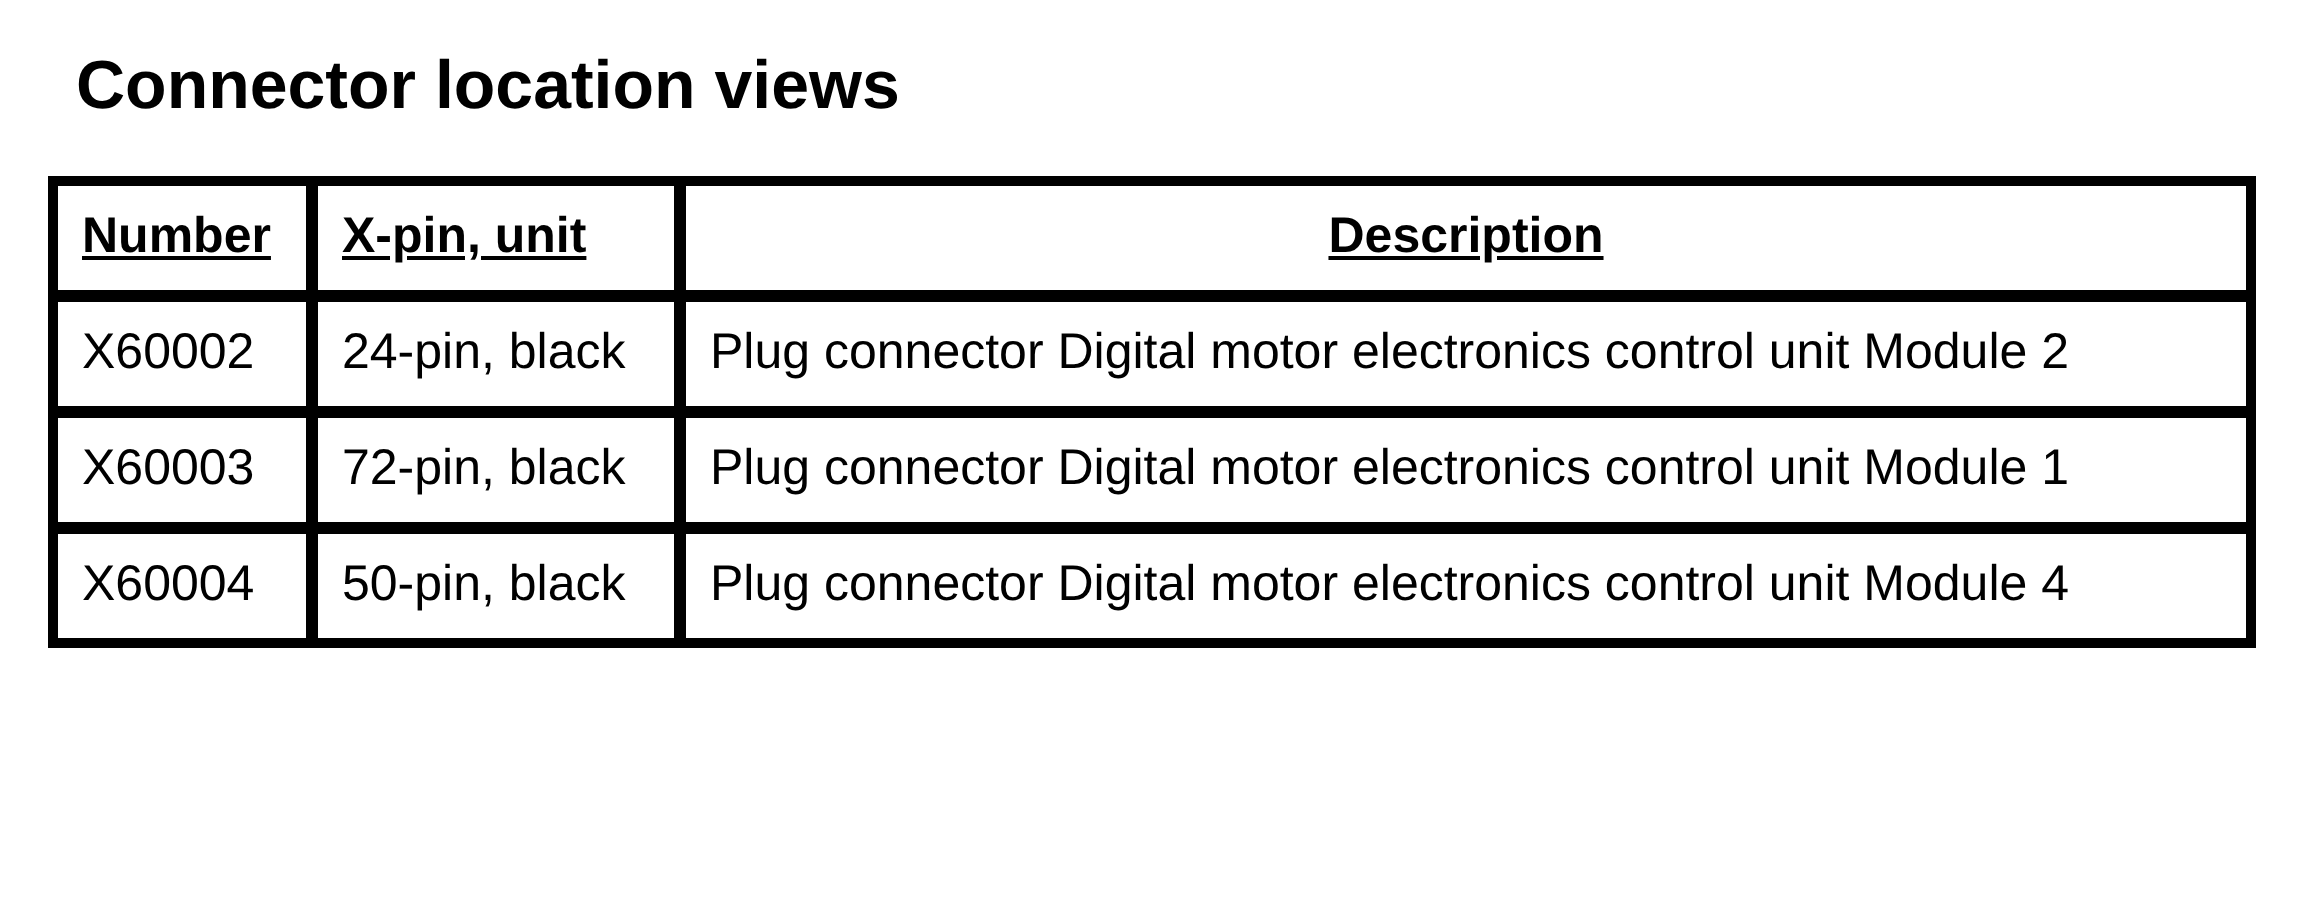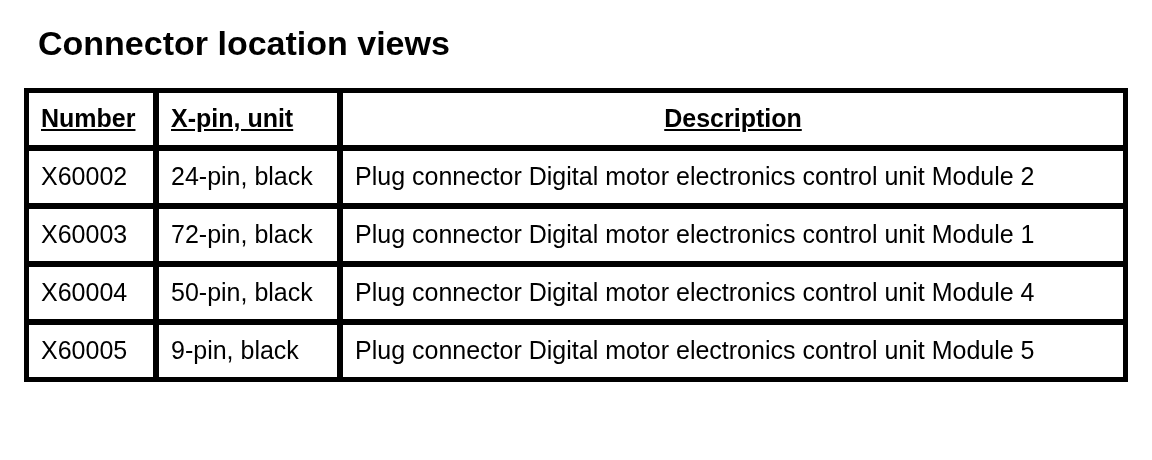--- a/index.html
+++ b/index.html
@@ -87,19 +87,14 @@
     <tr>
       <td>X60003</td>
       <td>72-pin, black</td>
       <td>Plug connector Digital motor electronics control unit Module 1</td>
     </tr>
     <tr>
       <td>X60004</td>
       <td>50-pin, black</td>
       <td>Plug connector Digital motor electronics control unit Module 4</td>
     </tr>
-    <tr>
-      <td>X60005</td>
-      <td>9-pin, black</td>
-      <td>Plug connector Digital motor electronics control unit Module 5</td>
-    </tr>
   </tbody>
 </table>
 
 </body></html>

